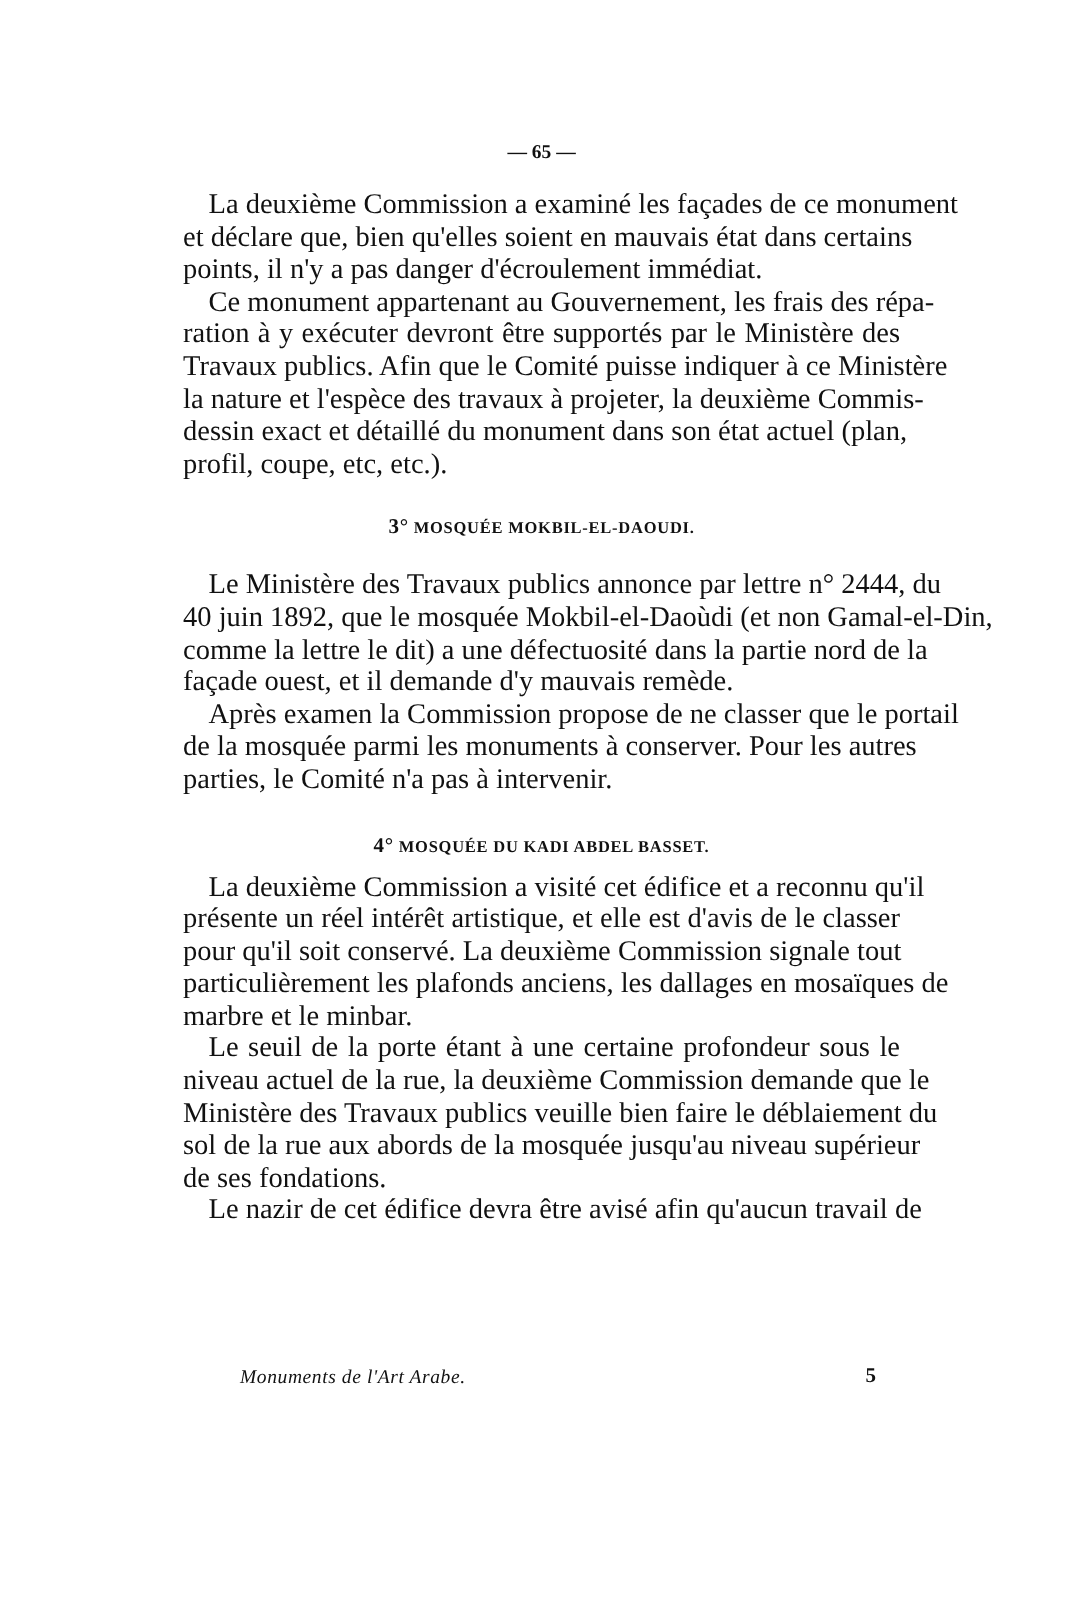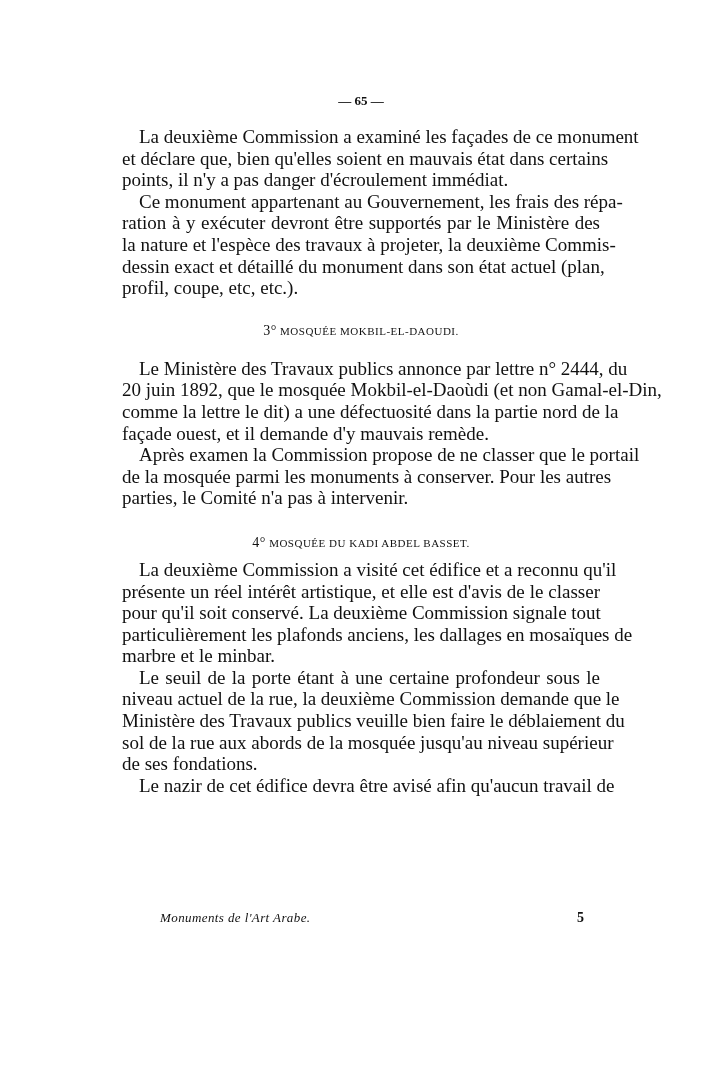--- a/index.html
+++ b/index.html
@@ -4,21 +4,21 @@
 <style>
   html, body { margin:0; padding:0; background:#ffffff; }
   body { width:720px; height:1082px; position:relative; overflow:hidden;
          font-family:"Liberation Serif", "DejaVu Serif", serif; color:#111; }
   .page { position:absolute; left:122px; top:86px; width:478px; }
   .pagenum { text-align:center; font-weight:bold; font-size:13px; height:30px; line-height:30px; margin-bottom:10px; }
   .para { font-size:19px; line-height:21.6px; text-align:justify; margin:0; }
   .para .line { display:block; text-align:justify; text-align-last:justify; white-space:nowrap; height:21.6px; }
   .para .line.last { text-align-last:left; }
   .para .line.indent { padding-left:17px; }
-  .heading { text-align:center; font-size:11px; font-weight:normal; letter-spacing:0.5px; margin:0; }
+  .heading { text-align:center; font-size:11px; font-weight:bold; letter-spacing:0.5px; margin:0; }
   .h1 { margin-top:24px; margin-bottom:19px; }
   .h2 { margin-top:26px; margin-bottom:8px; }
   .heading .num { font-size:14px; }
   .footer { position:absolute; left:160px; top:910px; width:424px; height:24px; font-size:13px; }
   .footer .title { font-style:italic; position:absolute; left:0; top:0; letter-spacing:0.4px; }
   .footer .sig { position:absolute; right:0; top:0; font-weight:bold; font-size:14px; }
 </style>
 </head>
 <body>
 
@@ -27,35 +27,36 @@
 
   <div>
     <p class="para">
       <span class="line indent">La deuxième Commission a examiné les façades de ce monument</span>
       <span class="line">et déclare que, bien qu'elles soient en mauvais état dans certains</span>
       <span class="line last">points, il n'y a pas danger d'écroulement immédiat.</span>
     </p>
     <p class="para">
       <span class="line indent">Ce monument appartenant au Gouvernement, les frais des répa-</span>
       <span class="line">ration à y exécuter devront être supportés par le Ministère des</span>
+      <span class="line">Travaux publics. Afin que le Comité puisse indiquer à ce Ministère</span>
       <span class="line">la nature et l'espèce des travaux à projeter, la deuxième Commis-</span>
       <span class="line">dessin exact et détaillé du monument dans son état actuel (plan,</span>
       <span class="line last">profil, coupe, etc, etc.).</span>
     </p>
   </div>
 
   <div class="heading h1">
     <span class="num">3°</span>
     <span>MOSQUÉE MOKBIL-EL-DAOUDI.</span>
   </div>
 
   <div>
     <p class="para">
       <span class="line indent">Le Ministère des Travaux publics annonce par lettre n° 2444, du</span>
-      <span class="line">20 juin 1892, que le mosquée Mokbil-el-Daoùdi (et non Gamal-el-Din,</span>
+      <span class="line">40 juin 1892, que le mosquée Mokbil-el-Daoùdi (et non Gamal-el-Din,</span>
       <span class="line">comme la lettre le dit) a une défectuosité dans la partie nord de la</span>
       <span class="line last">façade ouest, et il demande d'y mauvais remède.</span>
     </p>
     <p class="para">
       <span class="line indent">Après examen la Commission propose de ne classer que le portail</span>
       <span class="line">de la mosquée parmi les monuments à conserver. Pour les autres</span>
       <span class="line last">parties, le Comité n'a pas à intervenir.</span>
     </p>
   </div>
 

